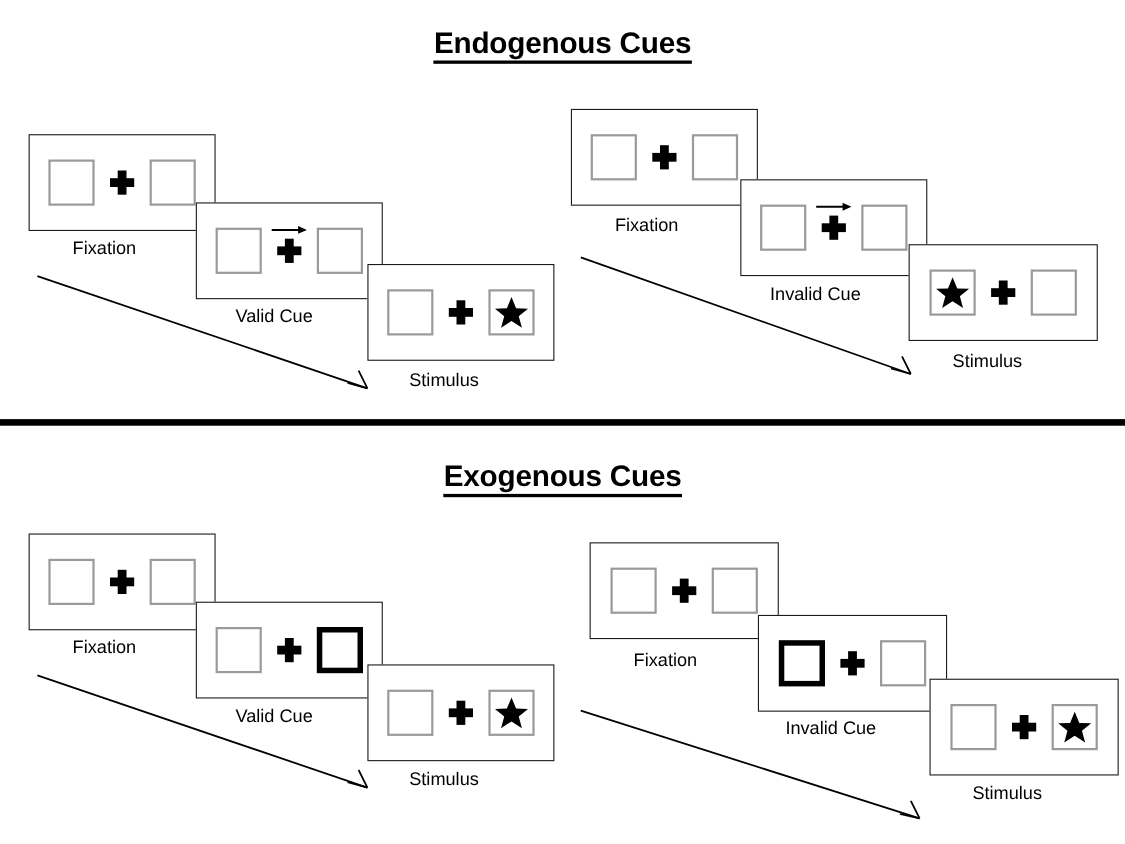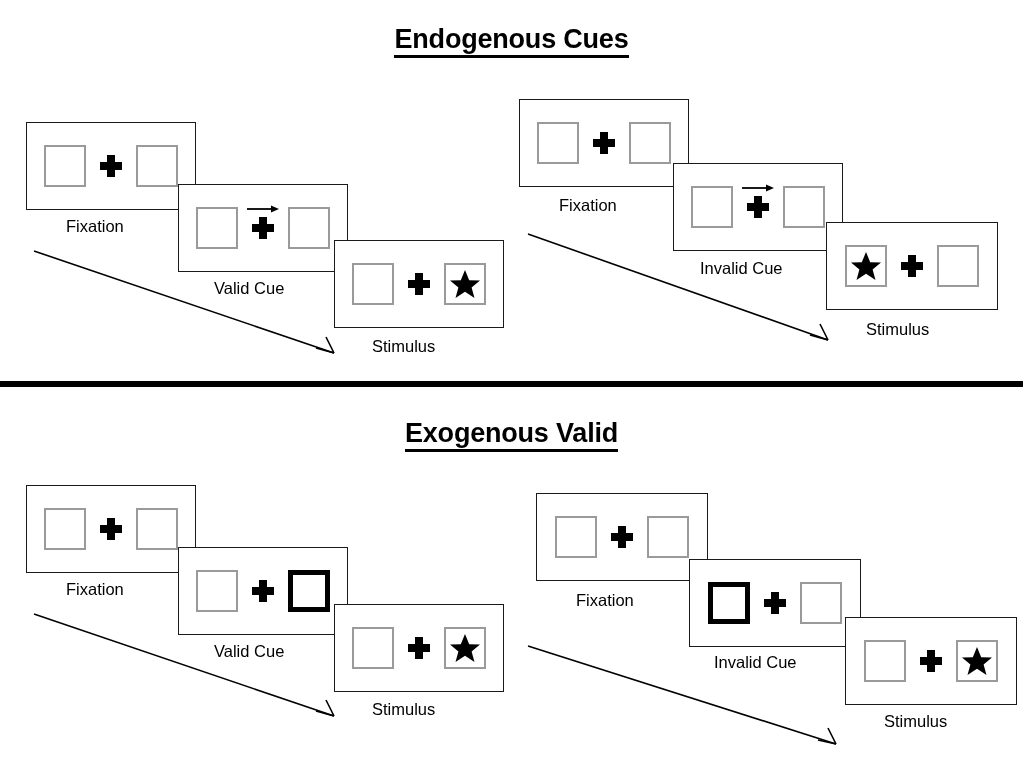--- a/index.html
+++ b/index.html
@@ -216,21 +216,21 @@
       <div class="cross"></div>
       <div class="box"></div>
     </div>
   </div>
 </div>
 <div class="caption" style="left:866px; top:320px; z-index:12;">Stimulus</div>
 
 <div class="divider" style="top:381px;"></div>
 
 <div class="section-title" style="top:418px;">
-  <span>Exogenous Valid</span>
+  <span>Exogenous Cues</span>
 </div>
 
 <svg class="flow-arrow" style="left:30px; top:608px; width:320px; height:120px;" viewBox="0 0 320 120">
   <line x1="4" y1="6" x2="304" y2="108" stroke="#000000" stroke-width="1.6"></line>
   <path d="M304 108 L286 103 M304 108 L296 92" stroke="#000000" stroke-width="1.6" fill="none"></path>
 </svg>
 
 <div class="panel" style="left:26px; top:485px; width:170px; height:88px; z-index:3;">
   <div class="panel-inner">
     <div class="stim-row">

